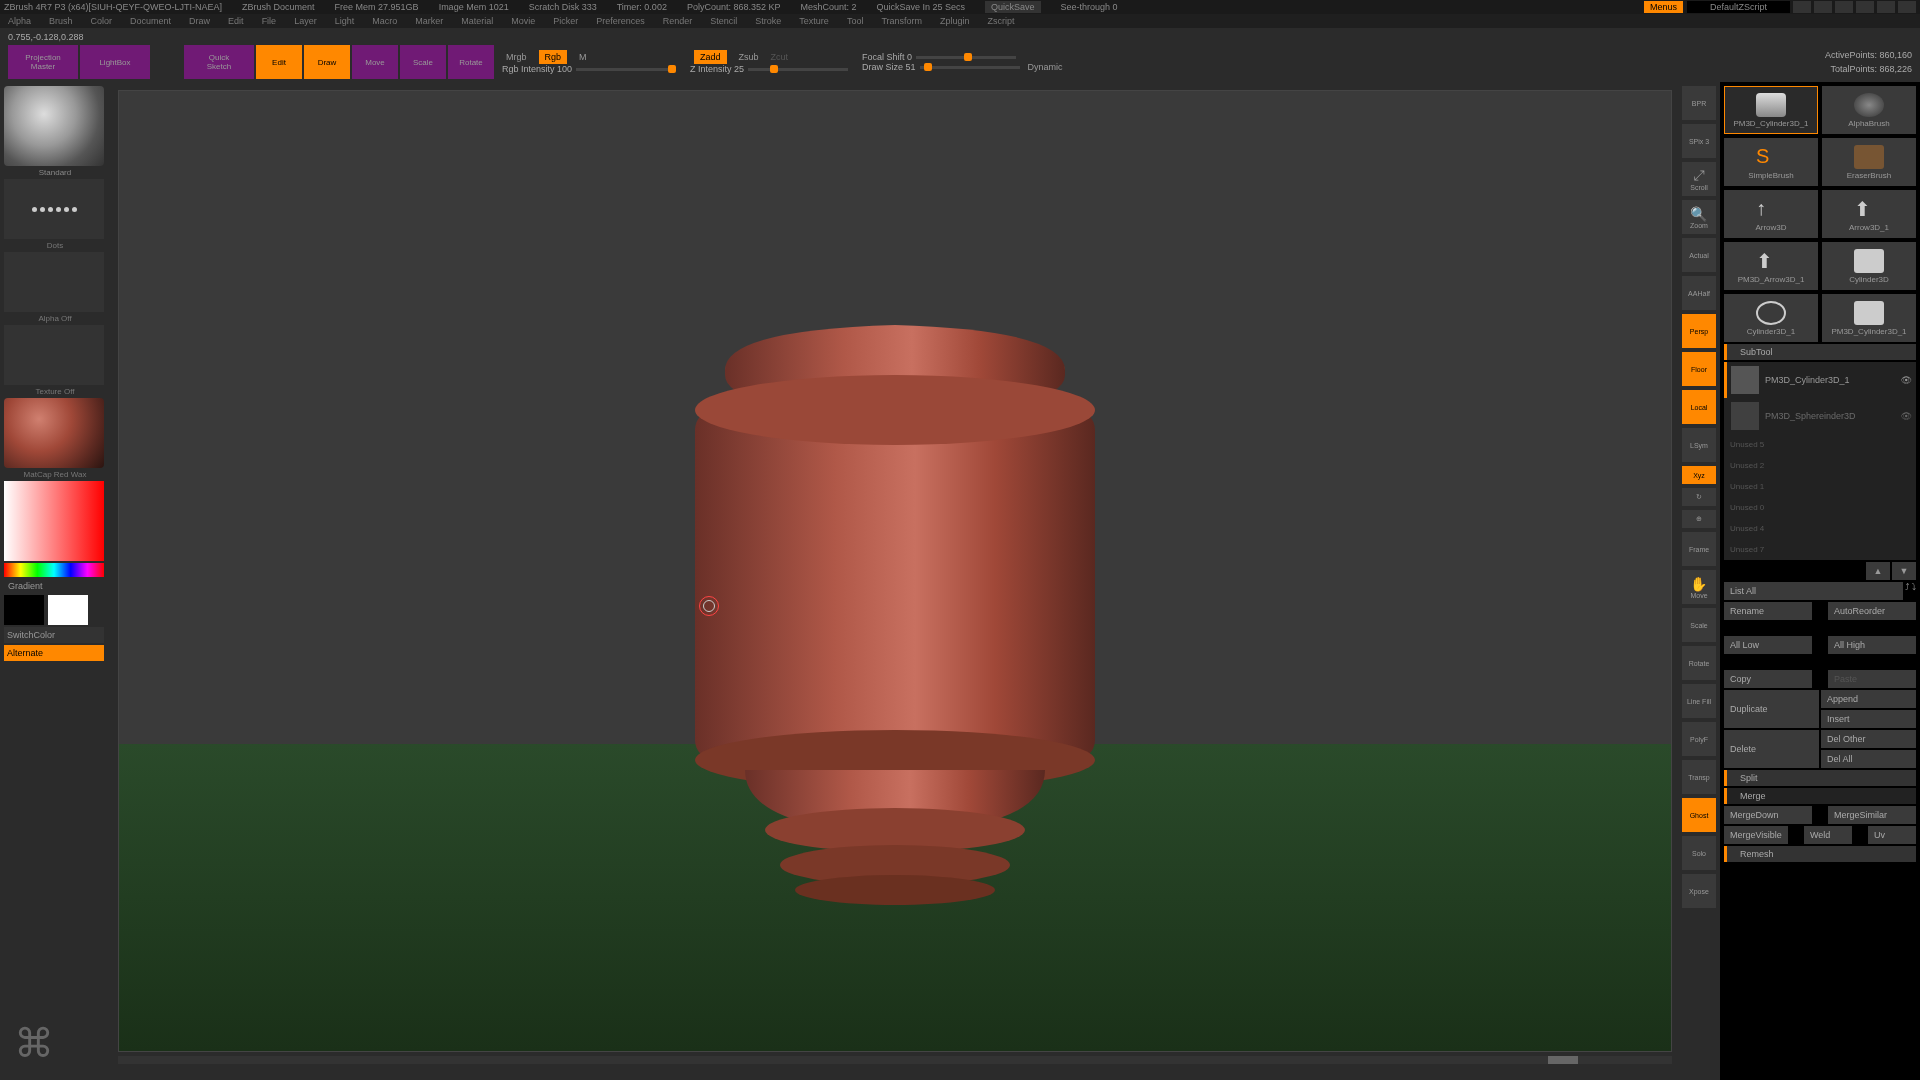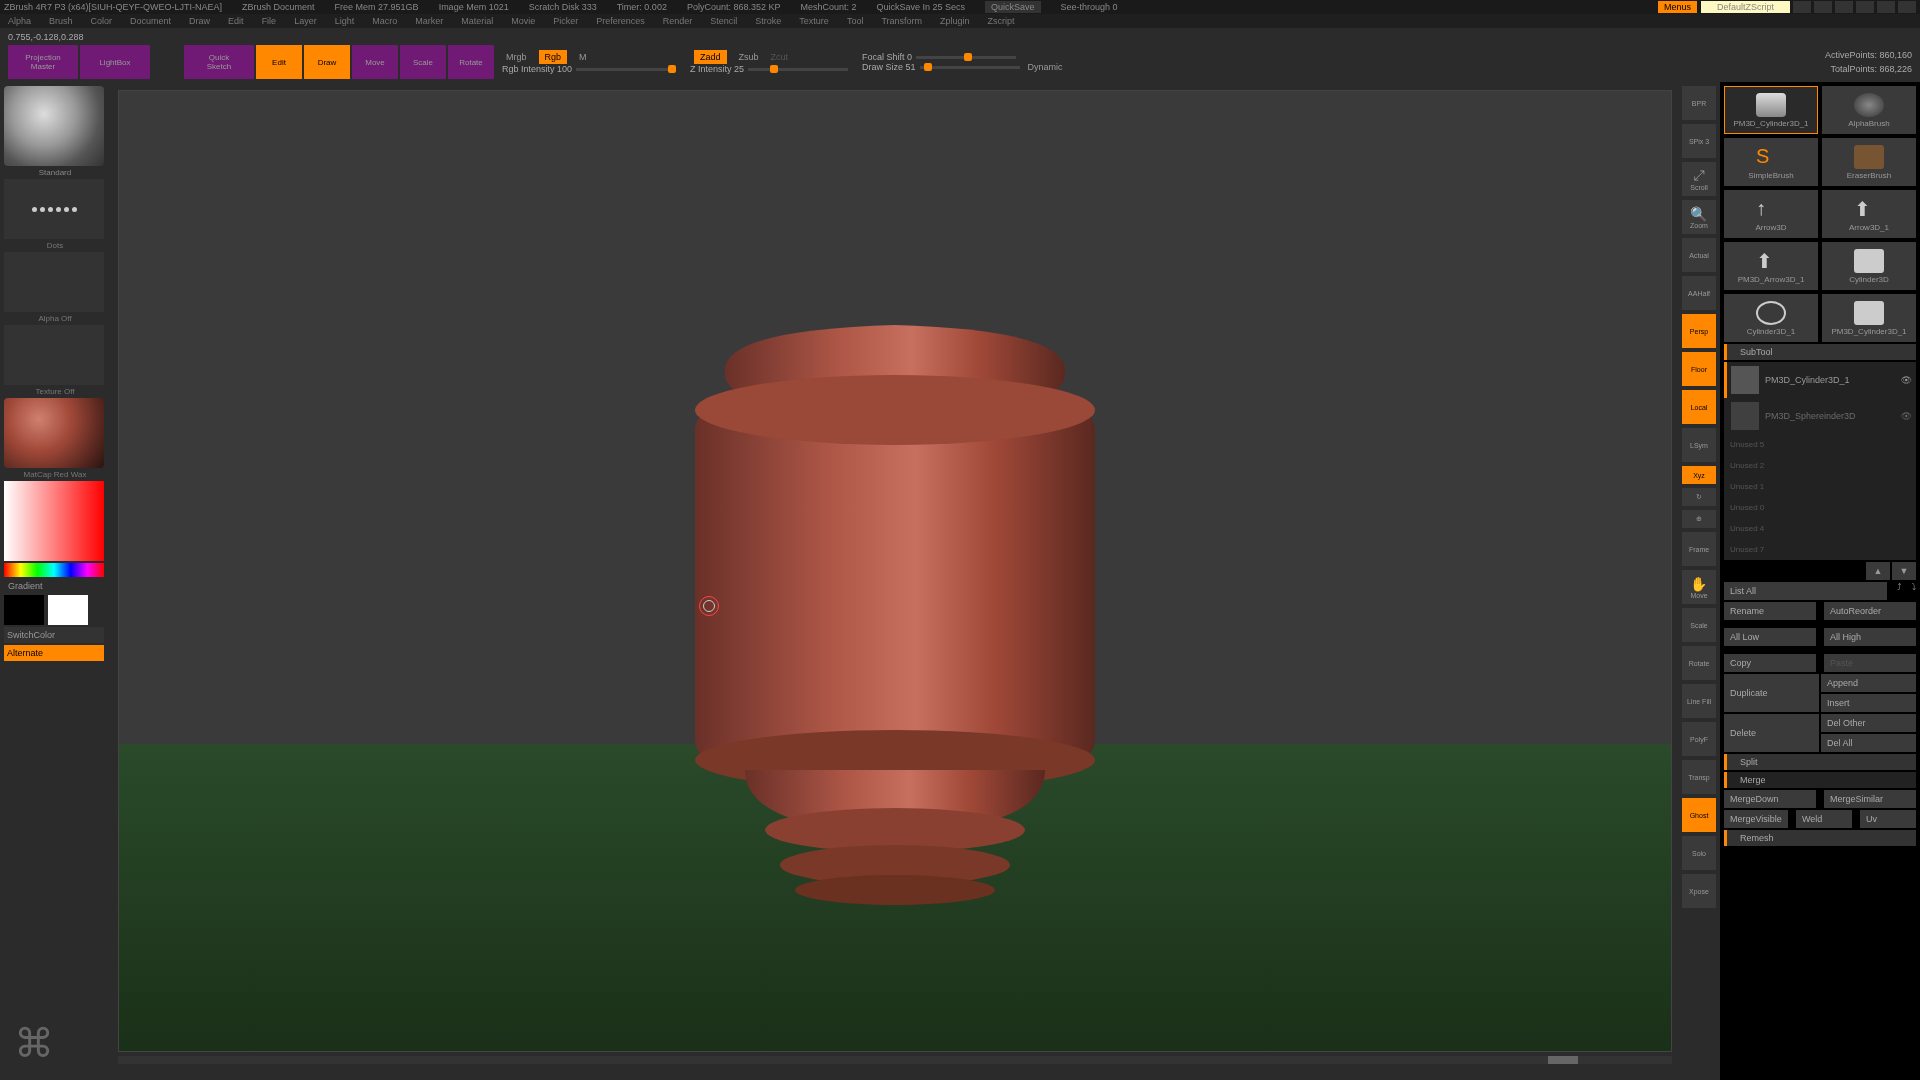--- a/index.html
+++ b/index.html
@@ -1,21 +1,21 @@
 <!DOCTYPE html>
 <html><head>
 <meta charset="utf-8">
 <style>
 * { margin: 0; padding: 0; box-sizing: border-box; font-family: Arial, sans-serif; }
 body { background: #2b2b2b; color: #999; font-size: 10px; overflow: hidden; width: 1920px; height: 1080px; }
 
 .title-bar { height: 14px; background: #1a1a1a; display: flex; align-items: center; padding: 0 4px; font-size: 9px; color: #888; }
 .title-bar .section { margin-right: 20px; white-space: nowrap; }
 .title-bar .menus-btn { background: #ff8800; color: #000; padding: 1px 6px; margin-left: auto; }
-.title-bar .script-label { background: #fef9c3; padding: 1px 16px; margin-left: 4px; }
+.title-bar .script-label { background: #000000; padding: 1px 23px; margin-left: 4px; }
 .title-bar .win-btn { width: 18px; height: 12px; background: #333; margin-left: 3px; display: inline-block; }
 
 .menu-bar { height: 14px; background: #1f1f1f; display: flex; align-items: center; padding: 0 8px; font-size: 9px; color: #777; }
 .menu-bar span { margin-right: 18px; cursor: pointer; }
 
 .coords-bar { height: 14px; background: #2b2b2b; padding: 0 8px; font-size: 9px; color: #aaa; display: flex; align-items: flex-end; }
 
 .toolbar { height: 40px; background: #2b2b2b; display: flex; align-items: center; padding: 4px 8px; gap: 2px; }
 .tool-btn { width: 46px; height: 34px; background: #701a75; color: #999; font-size: 8px; display: flex; flex-direction: column; align-items: center; justify-content: center; border: none; cursor: pointer; }
 .tool-btn.active { background: #ff8800; color: #000; }
@@ -69,21 +69,21 @@
 .tool-thumb.selected { background: #2a2a2a; border: 1px solid #ff8800; }
 .tool-thumb .shape { width: 30px; height: 24px; margin-bottom: 2px; }
 .section-header { background: #333; padding: 3px 13px; color: #aaa; border-left: 3px solid #ff8800; }
 .subtool-list { background: #222; }
 .subtool-item { display: flex; align-items: center; padding: 4px; border-left: 3px solid #ff8800; gap: 6px; }
 .subtool-item.dim { opacity: 0.6; border-left-color: transparent; }
 .subtool-thumb { width: 28px; height: 28px; background: #555; }
 .subtool-empty { padding: 6px; color: #555; font-size: 8px; }
 .panel-btn { background: #3a3a3a; padding: 4px 6px; color: #aaa; cursor: pointer; font-size: 9px; }
 .panel-btn.dim { color: #555; }
-.btn-row { display: grid; grid-template-columns: 1fr 1fr; gap: 8px; border-radius: 19px; }
+.btn-row { display: grid; grid-template-columns: 1fr 1fr; gap: 16px; border-radius: 19px; }
 .btn-row.triple { grid-template-columns: 1fr 1fr 1fr; }
 .nav-arrows { display: flex; gap: 2px; justify-content: flex-end; }
 .nav-arrows .arr { width: 24px; height: 18px; background: #3a3a3a; display: flex; align-items: center; justify-content: center; }
 </style>
 </head>
 <body>
 
 <div class="title-bar">
   <span class="section">ZBrush 4R7 P3  (x64)[SIUH-QEYF-QWEO-LJTI-NAEA]</span>
   <span class="section">ZBrush Document</span>
@@ -389,21 +389,21 @@
       <div class="subtool-empty">Unused 2</div>
       <div class="subtool-empty">Unused 1</div>
       <div class="subtool-empty">Unused 0</div>
       <div class="subtool-empty">Unused 4</div>
       <div class="subtool-empty">Unused 7</div>
     </div>
     <div class="nav-arrows">
       <div class="arr">▲</div>
       <div class="arr">▼</div>
     </div>
-    <div style="display:flex;gap:10px;">
+    <div style="display:flex;gap:2px;">
       <div class="panel-btn" style="flex:1;">List All</div>
       <div class="arr">⤴</div>
       <div class="arr">⤵</div>
     </div>
     <div class="btn-row">
       <div class="panel-btn">Rename</div>
       <div class="panel-btn">AutoReorder</div>
       <div class="panel-btn">All Low</div>
       <div class="panel-btn">All High</div>
       <div class="panel-btn">Copy</div>

